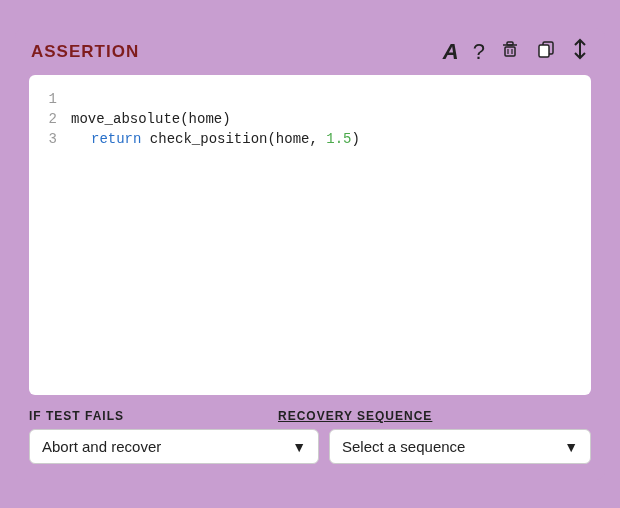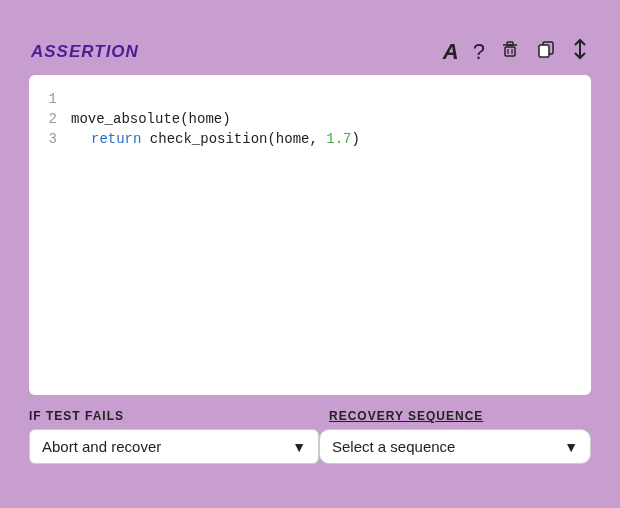--- a/index.html
+++ b/index.html
@@ -21,23 +21,22 @@
     .header {
       background: #c89ed0;
       display: flex;
       align-items: center;
       justify-content: space-between;
       padding: 10px 16px;
     }
     .header-title {
       font-weight: 900;
       font-size: 17px;
-      color: #4c1d95;
+      color: #7f1d1d;
       letter-spacing: 1px;
-      font-style: italic;
     }
     .header-icons {
       display: flex;
       align-items: center;
       gap: 14px;
     }
     .header-icon {
       font-size: 20px;
       color: #222;
       cursor: pointer;
@@ -76,46 +75,46 @@
       gap: 0;
     }
     .footer-label {
       font-size: 12px;
       font-weight: 900;
       letter-spacing: 1px;
       color: #222;
       text-transform: uppercase;
     }
     .footer-label-left {
-      width: 300px;
+      width: 249px;
     }
     .footer-label-right {
       flex: 1;
       text-decoration: underline;
     }
     .footer-row-selects {
       display: flex;
+      gap: 10px;
       margin-top: 6px;
     }
     .select-wrapper {
       position: relative;
       background: #fff;
       border-radius: 6px;
       border: 1px solid #ccc;
       display: flex;
       align-items: center;
       padding: 8px 12px;
       cursor: pointer;
     }
     .select-wrapper-left {
       width: 290px;
     }
     .select-wrapper-right {
       flex: 1;
-      border-radius: 10px;
     }
     .select-text {
       flex: 1;
       font-size: 15px;
       color: #222;
     }
     .chevron-icon {
       font-size: 14px;
       color: #222;
       margin-left: 8px;
@@ -158,21 +157,21 @@
   <div class="code-area">
     <div class="code-line">
       <span class="line-num">1</span>
     </div>
     <div class="code-line">
       <span class="line-num">2</span>
       <span class="code-text">move_absolute(home)</span>
     </div>
     <div class="code-line">
       <span class="line-num">3</span>
-      <span class="code-text"><span class="kw-blue">return</span> check_position(home, <span class="kw-green">1.7</span>)</span>
+      <span class="code-text"><span class="kw-blue">return</span> check_position(home, <span class="kw-green">1.5</span>)</span>
     </div>
   </div>
 
   <div class="footer">
     <div class="footer-row-labels">
       <div class="footer-label footer-label-left">IF TEST FAILS</div>
       <div class="footer-label footer-label-right">RECOVERY SEQUENCE</div>
     </div>
     <div class="footer-row-selects">
       <div class="select-wrapper select-wrapper-left">

